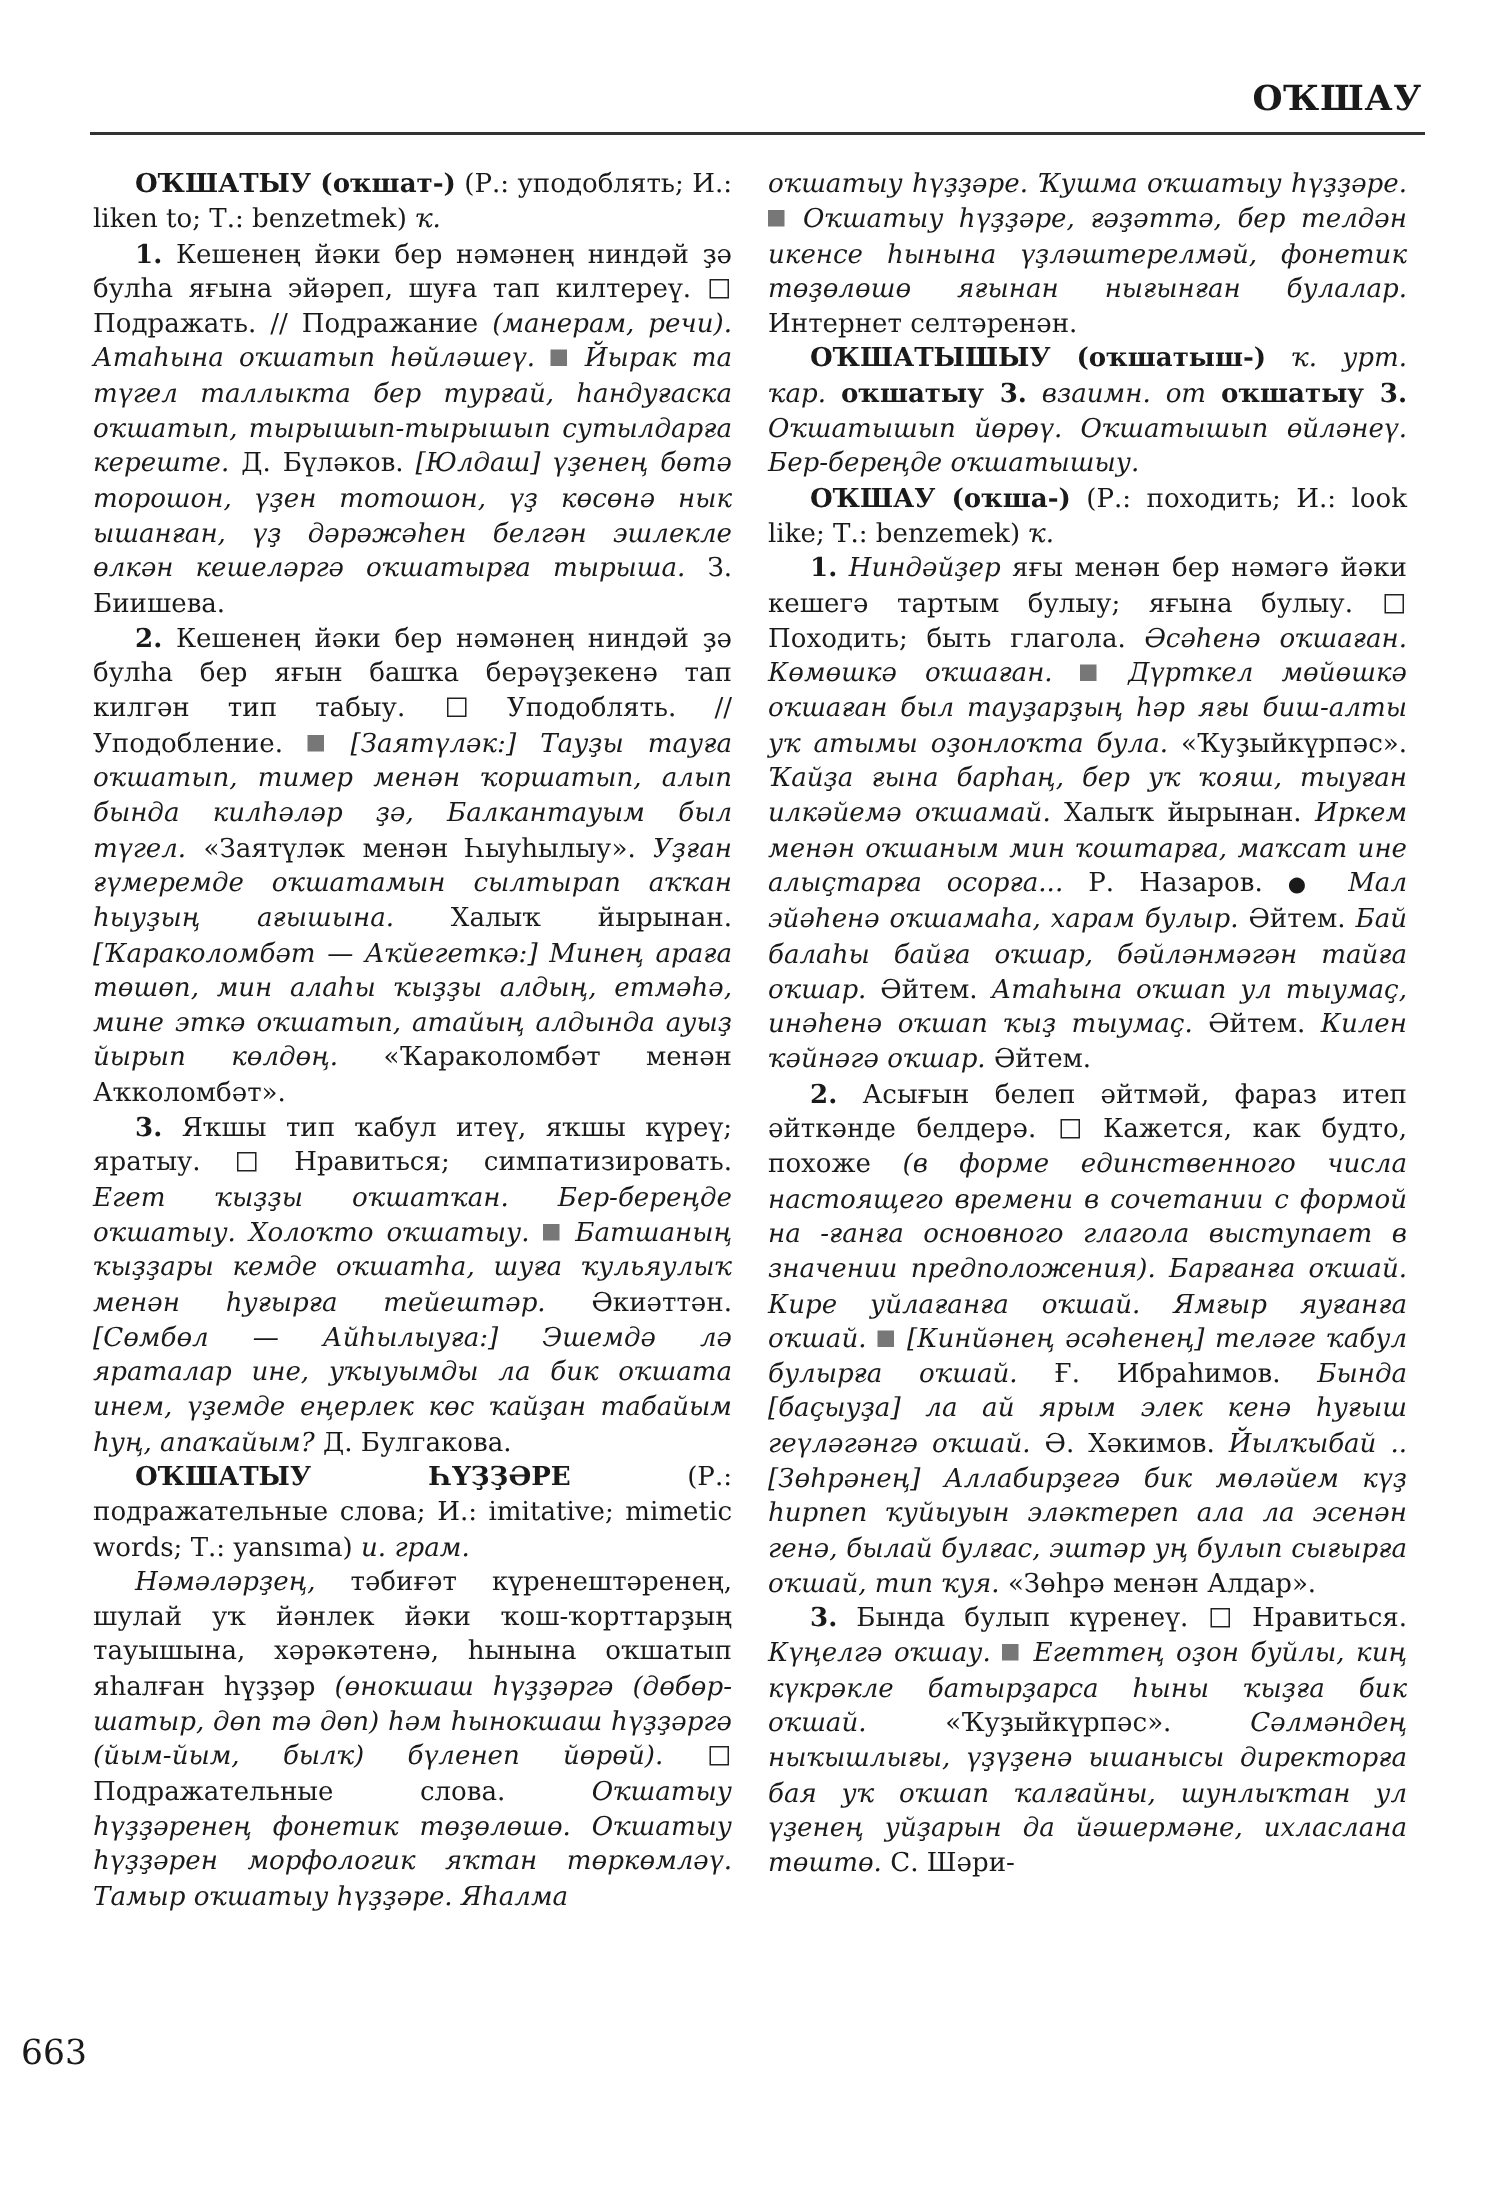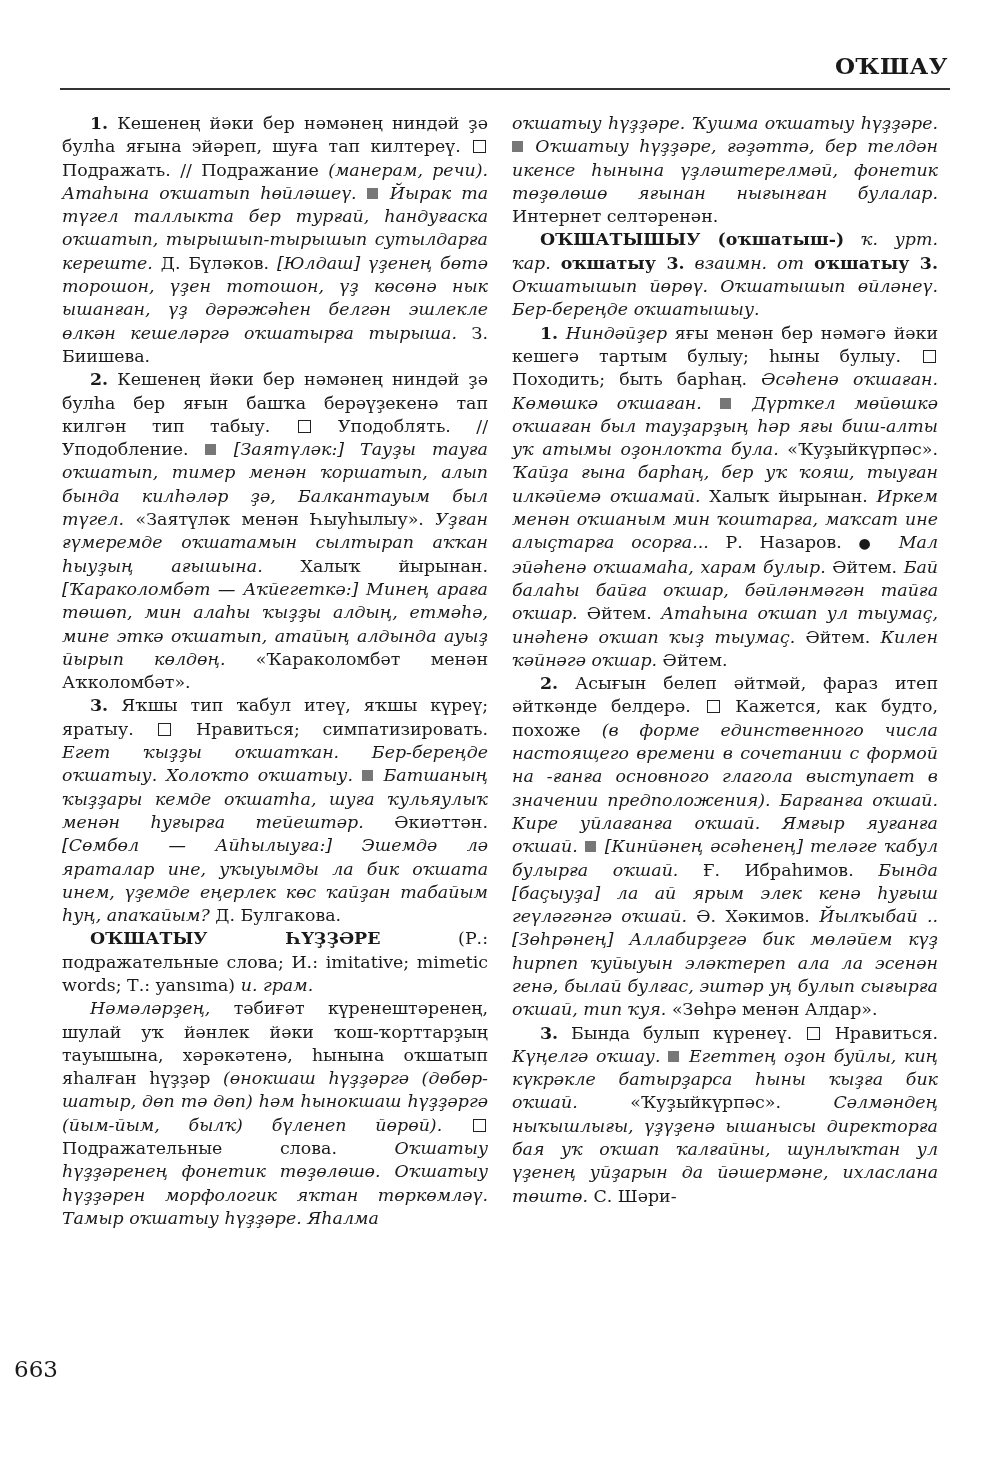--- a/index.html
+++ b/index.html
@@ -28,20 +28,23 @@
 </style>
 </head>
 <body>
 
 <div class="running-head">ОҠШАУ</div>
 <div class="rule"></div>
 
 <div class="col left">
 
   <p>
+    <span class="hw">ОҠШАТЫУ (оҡшат-)</span><span> (Р.: уподоблять; И.: liken to; Т.: benzetmek) </span><span class="it">ҡ.</span>
+  </p>
+  <p>
     <span class="b">1.</span><span> Кешенең йәки бер нәмәнең ниндәй ҙә булһа яғына эйәреп, шуға тап килтереү. </span><span class="sq"></span><span> Подражать. // Подражание </span><span class="it">(манерам, речи). Атаһына оҡшатып һөйләшеү.</span>
     <span class="fsq"></span><span class="it"> Йырак та түгел таллыкта бер турғай, һандуғаска оҡшатып, тырышып-тырышып сутылдарға кереште.</span><span> Д. Бүләков. </span><span class="it">[Юлдаш] үҙенең бөтә торошон, үҙен тотошон, үҙ көсөнә нык ышанған, үҙ дәрәжәһен белгән эшлекле өлкән кешеләргә оҡшатырға тырыша.</span><span> З. Биишева.</span>
   </p>
   <p>
     <span class="b">2.</span><span> Кешенең йәки бер нәмәнең ниндәй ҙә булһа бер яғын башҡа берәүҙекенә тап килгән тип табыу. </span><span class="sq"></span><span> Уподоблять. // Уподобление.</span>
     <span class="fsq"></span><span class="it"> [Заятүләк:] Тауҙы тауға оҡшатып, тимер менән ҡоршатып, алып бында килһәләр ҙә, Балкантауым был түгел.</span><span> «Заятүләк менән Һыуһылыу». </span><span class="it">Уҙған ғүмеремде оҡшатамын сылтырап аҡҡан һыуҙың ағышына.</span><span> Халыҡ йырынан. </span><span class="it">[Ҡараколомбәт — Аҡйегеткә:] Минең араға төшөп, мин алаһы ҡыҙҙы алдың, етмәһә, мине эткә оҡшатып, атайың алдында ауыҙ йырып көлдөң.</span><span> «Ҡараколомбәт менән Аҡколомбәт».</span>
   </p>
   <p>
     <span class="b">3.</span><span> Яҡшы тип ҡабул итеү, яҡшы күреү; яратыу. </span><span class="sq"></span><span> Нравиться; симпатизировать. </span><span class="it">Егет ҡыҙҙы оҡшатҡан. Бер-береңде оҡшатыу. Холоҡто оҡшатыу.</span>
     <span class="fsq"></span><span class="it"> Батшаның ҡыҙҙары кемде оҡшатһа, шуға ҡульяулыҡ менән һуғырға тейештәр.</span><span> Әкиәттән. </span><span class="it">[Сөмбөл — Айһылыуға:] Эшемдә лә яраталар ине, уҡыуымды ла бик оҡшата инем, үҙемде еңерлек көс ҡайҙан табайым һуң, апаҡайым?</span><span> Д. Булгакова.</span>
@@ -60,21 +63,24 @@
   <p class="cont">
     <span class="it">оҡшатыу һүҙҙәре. Ҡушма оҡшатыу һүҙҙәре.</span>
     <span class="fsq"></span><span class="it"> Оҡшатыу һүҙҙәре, ғәҙәттә, бер телдән икенсе һынына үҙләштерелмәй, фонетик төҙөлөшө яғынан нығынған булалар.</span><span> Интернет селтәренән.</span>
   </p>
 
   <p>
     <span class="hw">ОҠШАТЫШЫУ (оҡшатыш-)</span><span class="it"> ҡ. урт. ҡар. </span><span class="b">оҡшатыу 3.</span><span class="it"> взаимн. от </span><span class="b">оҡшатыу 3.</span><span class="it"> Оҡшатышып йөрөү. Оҡшатышып өйләнеү. Бер-береңде оҡшатышыу.</span>
   </p>
 
   <p>
-    <span class="b">1.</span><span class="it"> Ниндәйҙер</span><span> яғы менән бер нәмәгә йәки кешегә тартым булыу; һыны булыу. </span><span class="sq"></span><span> Походить; быть барһаң. </span><span class="it">Әсәһенә оҡшаған. Көмөшкә оҡшаған.</span>
+    <span class="hw">ОҠШАУ (оҡша-)</span><span> (Р.: походить; И.: look like; Т.: benzemek) </span><span class="it">ҡ.</span>
+  </p>
+  <p>
+    <span class="b">1.</span><span class="it"> Ниндәйҙер</span><span> яғы менән бер нәмәгә йәки кешегә тартым булыу; яғына булыу. </span><span class="sq"></span><span> Походить; быть глагола. </span><span class="it">Әсәһенә оҡшаған. Көмөшкә оҡшаған.</span>
     <span class="fsq"></span><span class="it"> Дүрткел мөйөшкә оҡшаған был тауҙарҙың һәр яғы биш-алты уҡ атымы оҙонлоҡта була.</span><span> «Ҡуҙыйкүрпәс». </span><span class="it">Ҡайҙа ғына барһаң, бер уҡ ҡояш, тыуған илкәйемә оҡшамай.</span><span> Халыҡ йырынан. </span><span class="it">Иркем менән оҡшаным мин ҡоштарға, маҡсат ине алыҫтарға осорға...</span><span> Р. Назаров. </span><span class="dot">●</span><span class="it"> Мал эйәһенә оҡшамаһа, харам булыр.</span><span> Әйтем. </span><span class="it">Бай балаһы байға оҡшар, бәйләнмәгән тайға оҡшар.</span><span> Әйтем. </span><span class="it">Атаһына оҡшап ул тыумаҫ, инәһенә оҡшап ҡыҙ тыумаҫ.</span><span> Әйтем. </span><span class="it">Килен ҡәйнәгә оҡшар.</span><span> Әйтем.</span>
   </p>
   <p>
     <span class="b">2.</span><span> Асығын белеп әйтмәй, фараз итеп әйткәнде белдерә. </span><span class="sq"></span><span> Кажется, как будто, похоже </span><span class="it">(в форме единственного числа настоящего времени в сочетании с формой на -ғанға основного глагола выступает в значении предположения). Барғанға оҡшай. Кире уйлағанға оҡшай. Ямғыр яуғанға оҡшай.</span>
     <span class="fsq"></span><span class="it"> [Кинйәнең әсәһенең] теләге ҡабул булырға оҡшай.</span><span> Ғ. Ибраһимов. </span><span class="it">Бында [баҫыуҙа] ла ай ярым элек кенә һуғыш геүләгәнгә оҡшай.</span><span> Ә. Хәкимов. </span><span class="it">Йылҡыбай .. [Зөһрәнең] Аллабирҙегә бик мөләйем күҙ һирпеп ҡуйыуын эләктереп ала ла эсенән генә, былай булғас, эштәр уң булып сығырға оҡшай, тип ҡуя.</span><span> «Зөһрә менән Алдар».</span>
   </p>
   <p>
     <span class="b">3.</span><span> Бында булып күренеү. </span><span class="sq"></span><span> Нравиться. </span><span class="it">Күңелгә оҡшау.</span>
     <span class="fsq"></span><span class="it"> Егеттең оҙон буйлы, киң күкрәкле батырҙарса һыны ҡыҙға бик оҡшай.</span><span> «Ҡуҙыйкүрпәс». </span><span class="it">Сәлмәндең ныҡышлығы, үҙүҙенә ышанысы директорға бая уҡ оҡшап ҡалғайны, шунлыҡтан ул үҙенең уйҙарын да йәшермәне, ихласлана төштө.</span><span> С. Шәри-</span>
   </p>

